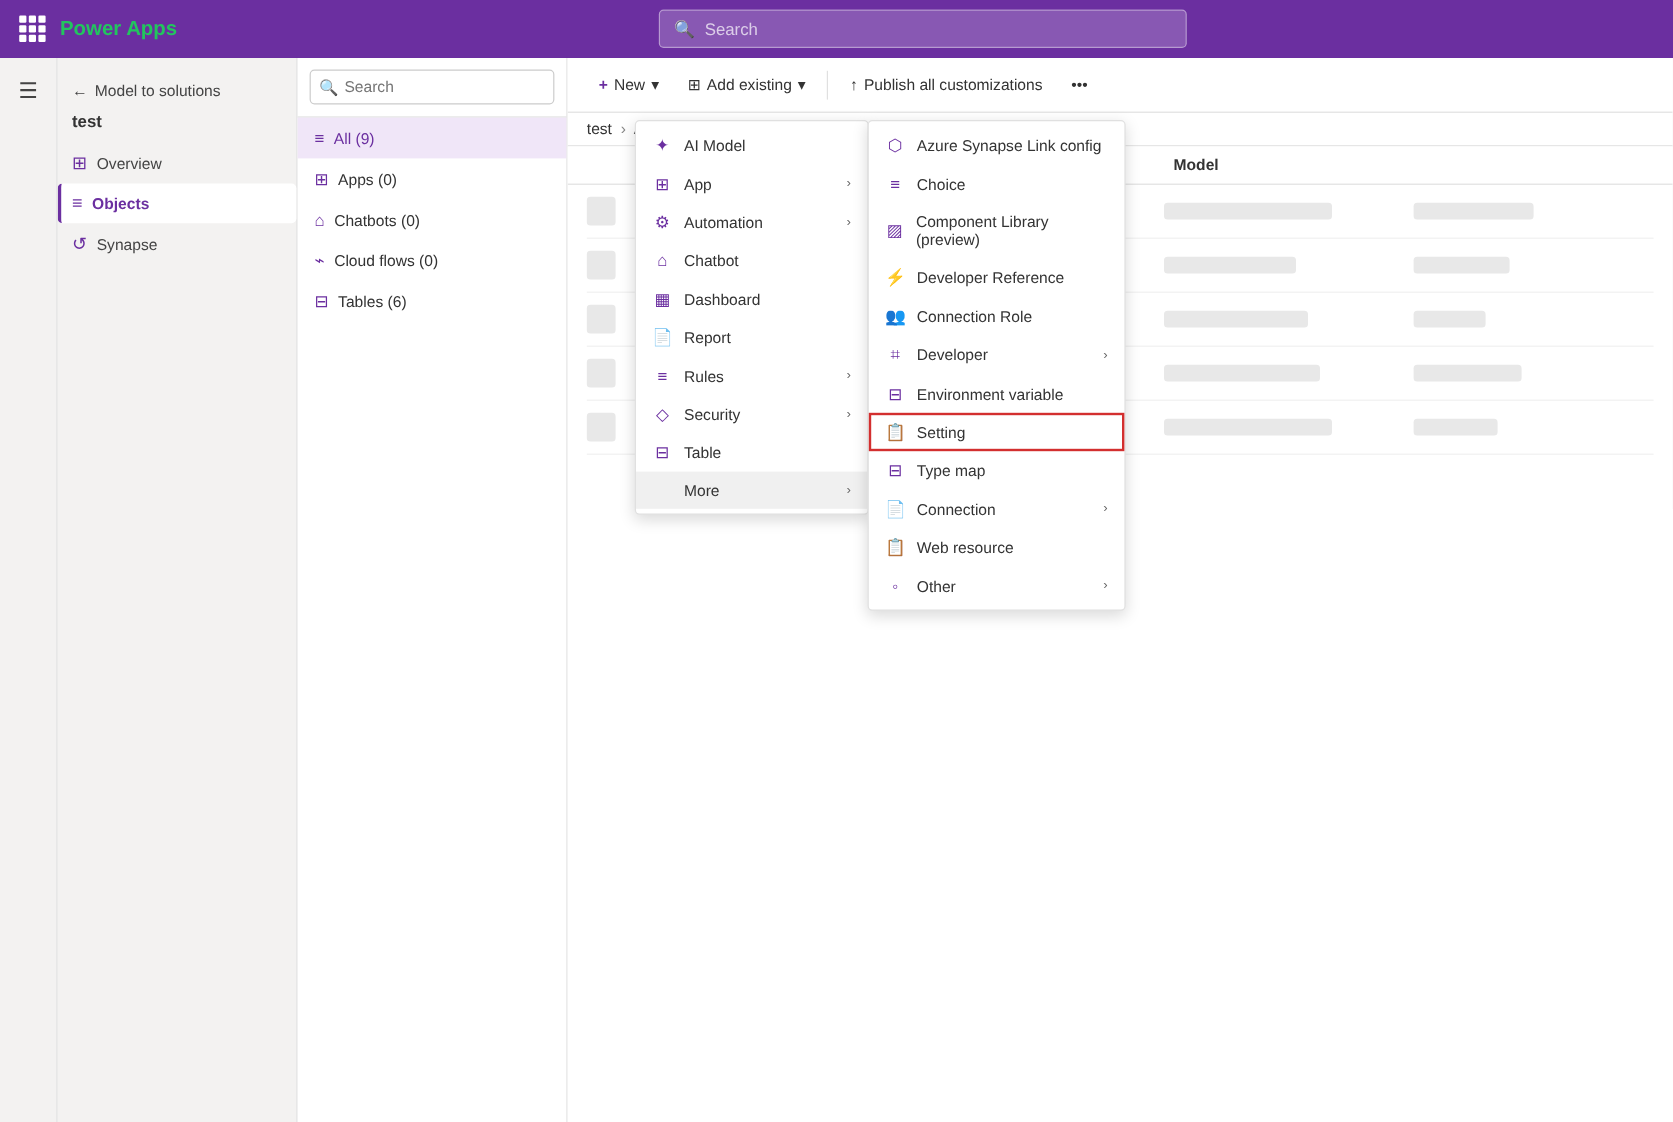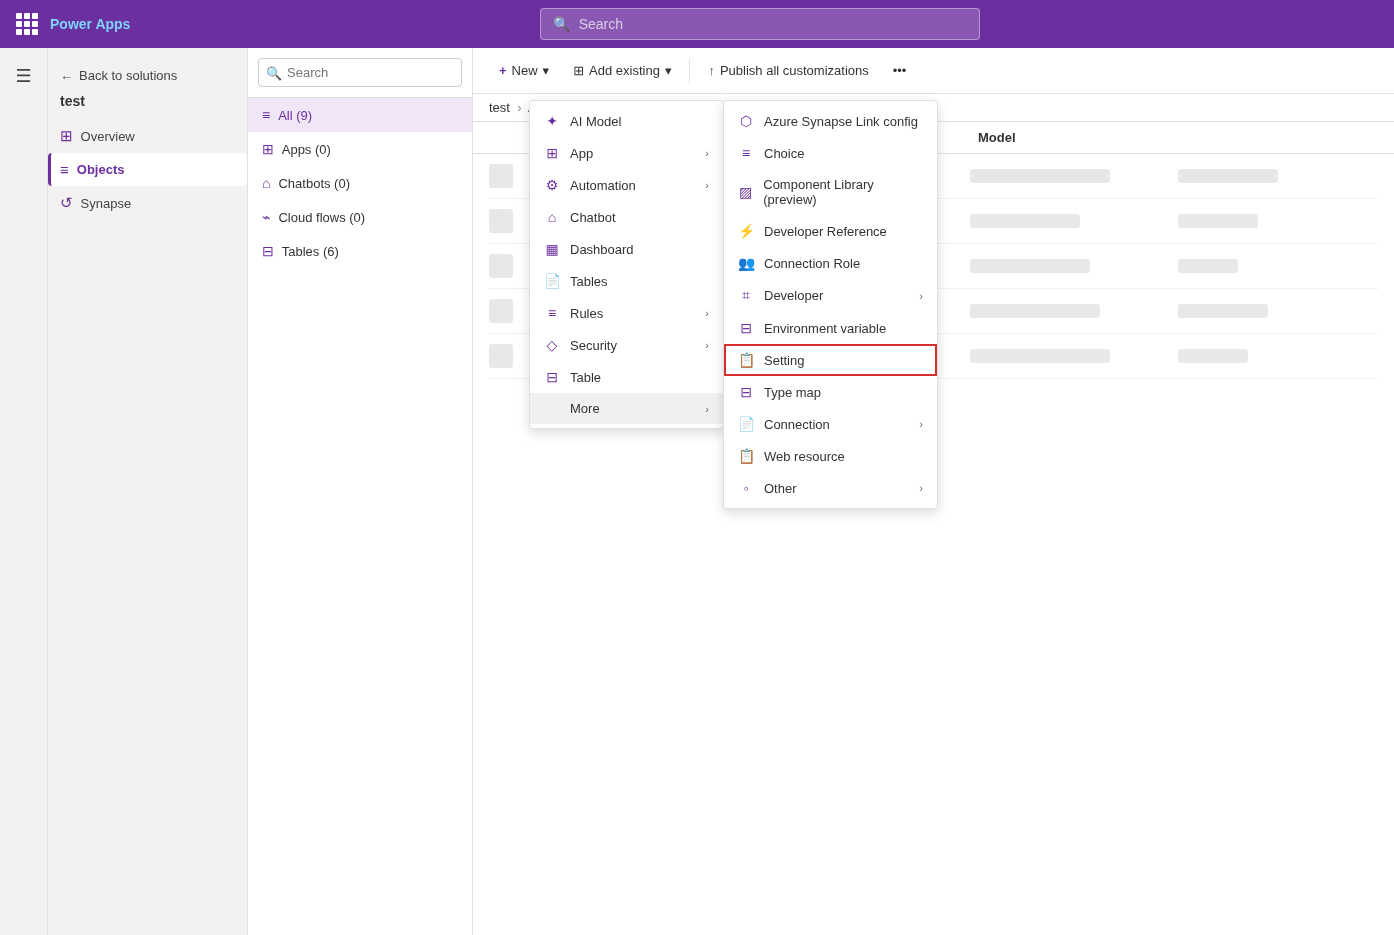--- a/index.html
+++ b/index.html
@@ -33,22 +33,22 @@
       display: grid;
       grid-template-columns: repeat(3,6px);
       grid-template-rows: repeat(3,6px);
       gap: 2px;
     }
     .grid-icon span {
       background: white;
       border-radius: 1px;
     }
     .topbar-title {
-      color: #7dd3fc;
-      font-size: 14px;
+      color: #22c55e;
+      font-size: 17px;
       font-weight: 600;
     }
     .topbar-search {
       flex: 1;
       display: flex;
       justify-content: center;
     }
     .topbar-search-box {
       background: rgba(255,255,255,0.2);
       border: 1px solid rgba(255,255,255,0.4);
@@ -340,21 +340,21 @@
 <div class="layout">
 
   <div class="left-nav">
     <div class="left-nav-item">☰</div>
   </div>
 
   <div class="second-sidebar">
     <div class="second-sidebar-section">
       <div class="back-link">
         <span>←</span>
-        <span>Back to solutions</span>
+        <span>Model to solutions</span>
       </div>
       <div class="project-name">test</div>
     </div>
     <div class="nav-item">
       <span class="nav-icon">⊞</span>
       <span>Overview</span>
     </div>
     <div class="nav-item active">
       <span class="nav-icon">≡</span>
       <span>Objects</span>
@@ -492,21 +492,21 @@
       </div>
       <div class="dropdown-item">
         <div class="dropdown-item-content">
           <span class="di-icon">▦</span>
           <span>Dashboard</span>
         </div>
       </div>
       <div class="dropdown-item">
         <div class="dropdown-item-content">
           <span class="di-icon">📄</span>
-          <span>Tables</span>
+          <span>Report</span>
         </div>
       </div>
       <div class="dropdown-item has-sub">
         <div class="dropdown-item-content">
           <span class="di-icon">≡</span>
           <span>Rules</span>
         </div>
         <span class="chevron">›</span>
       </div>
       <div class="dropdown-item has-sub">

